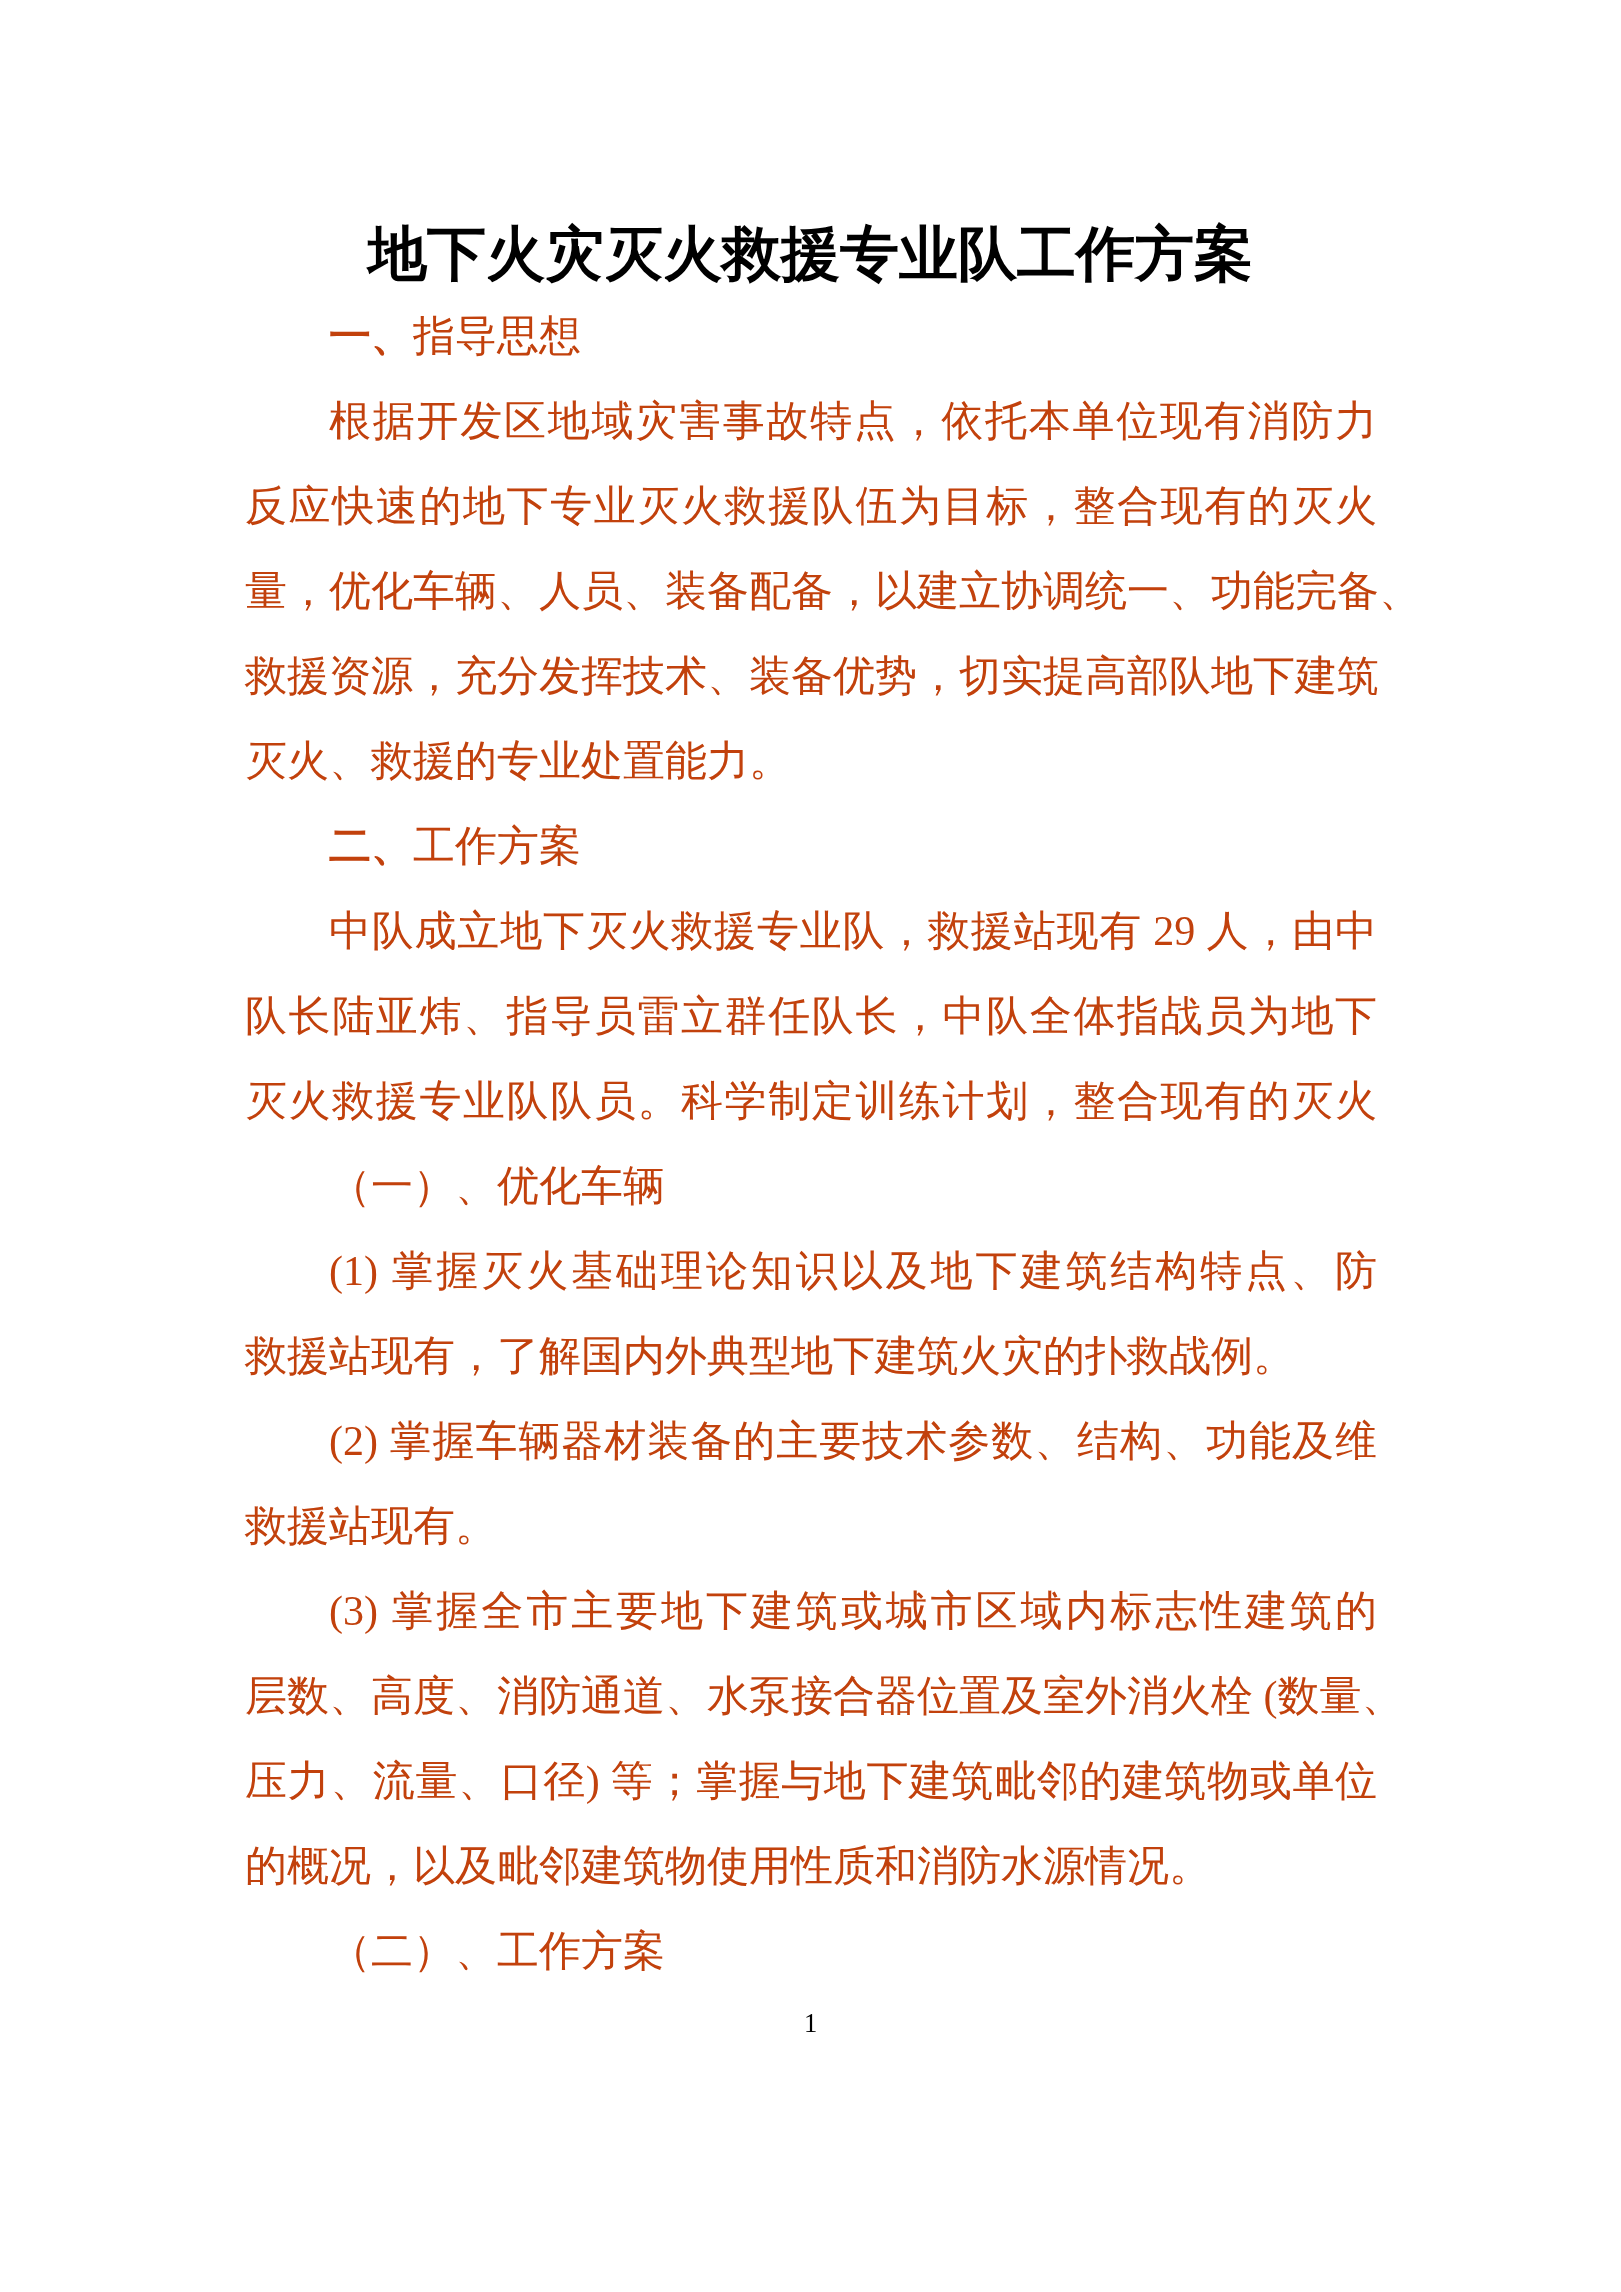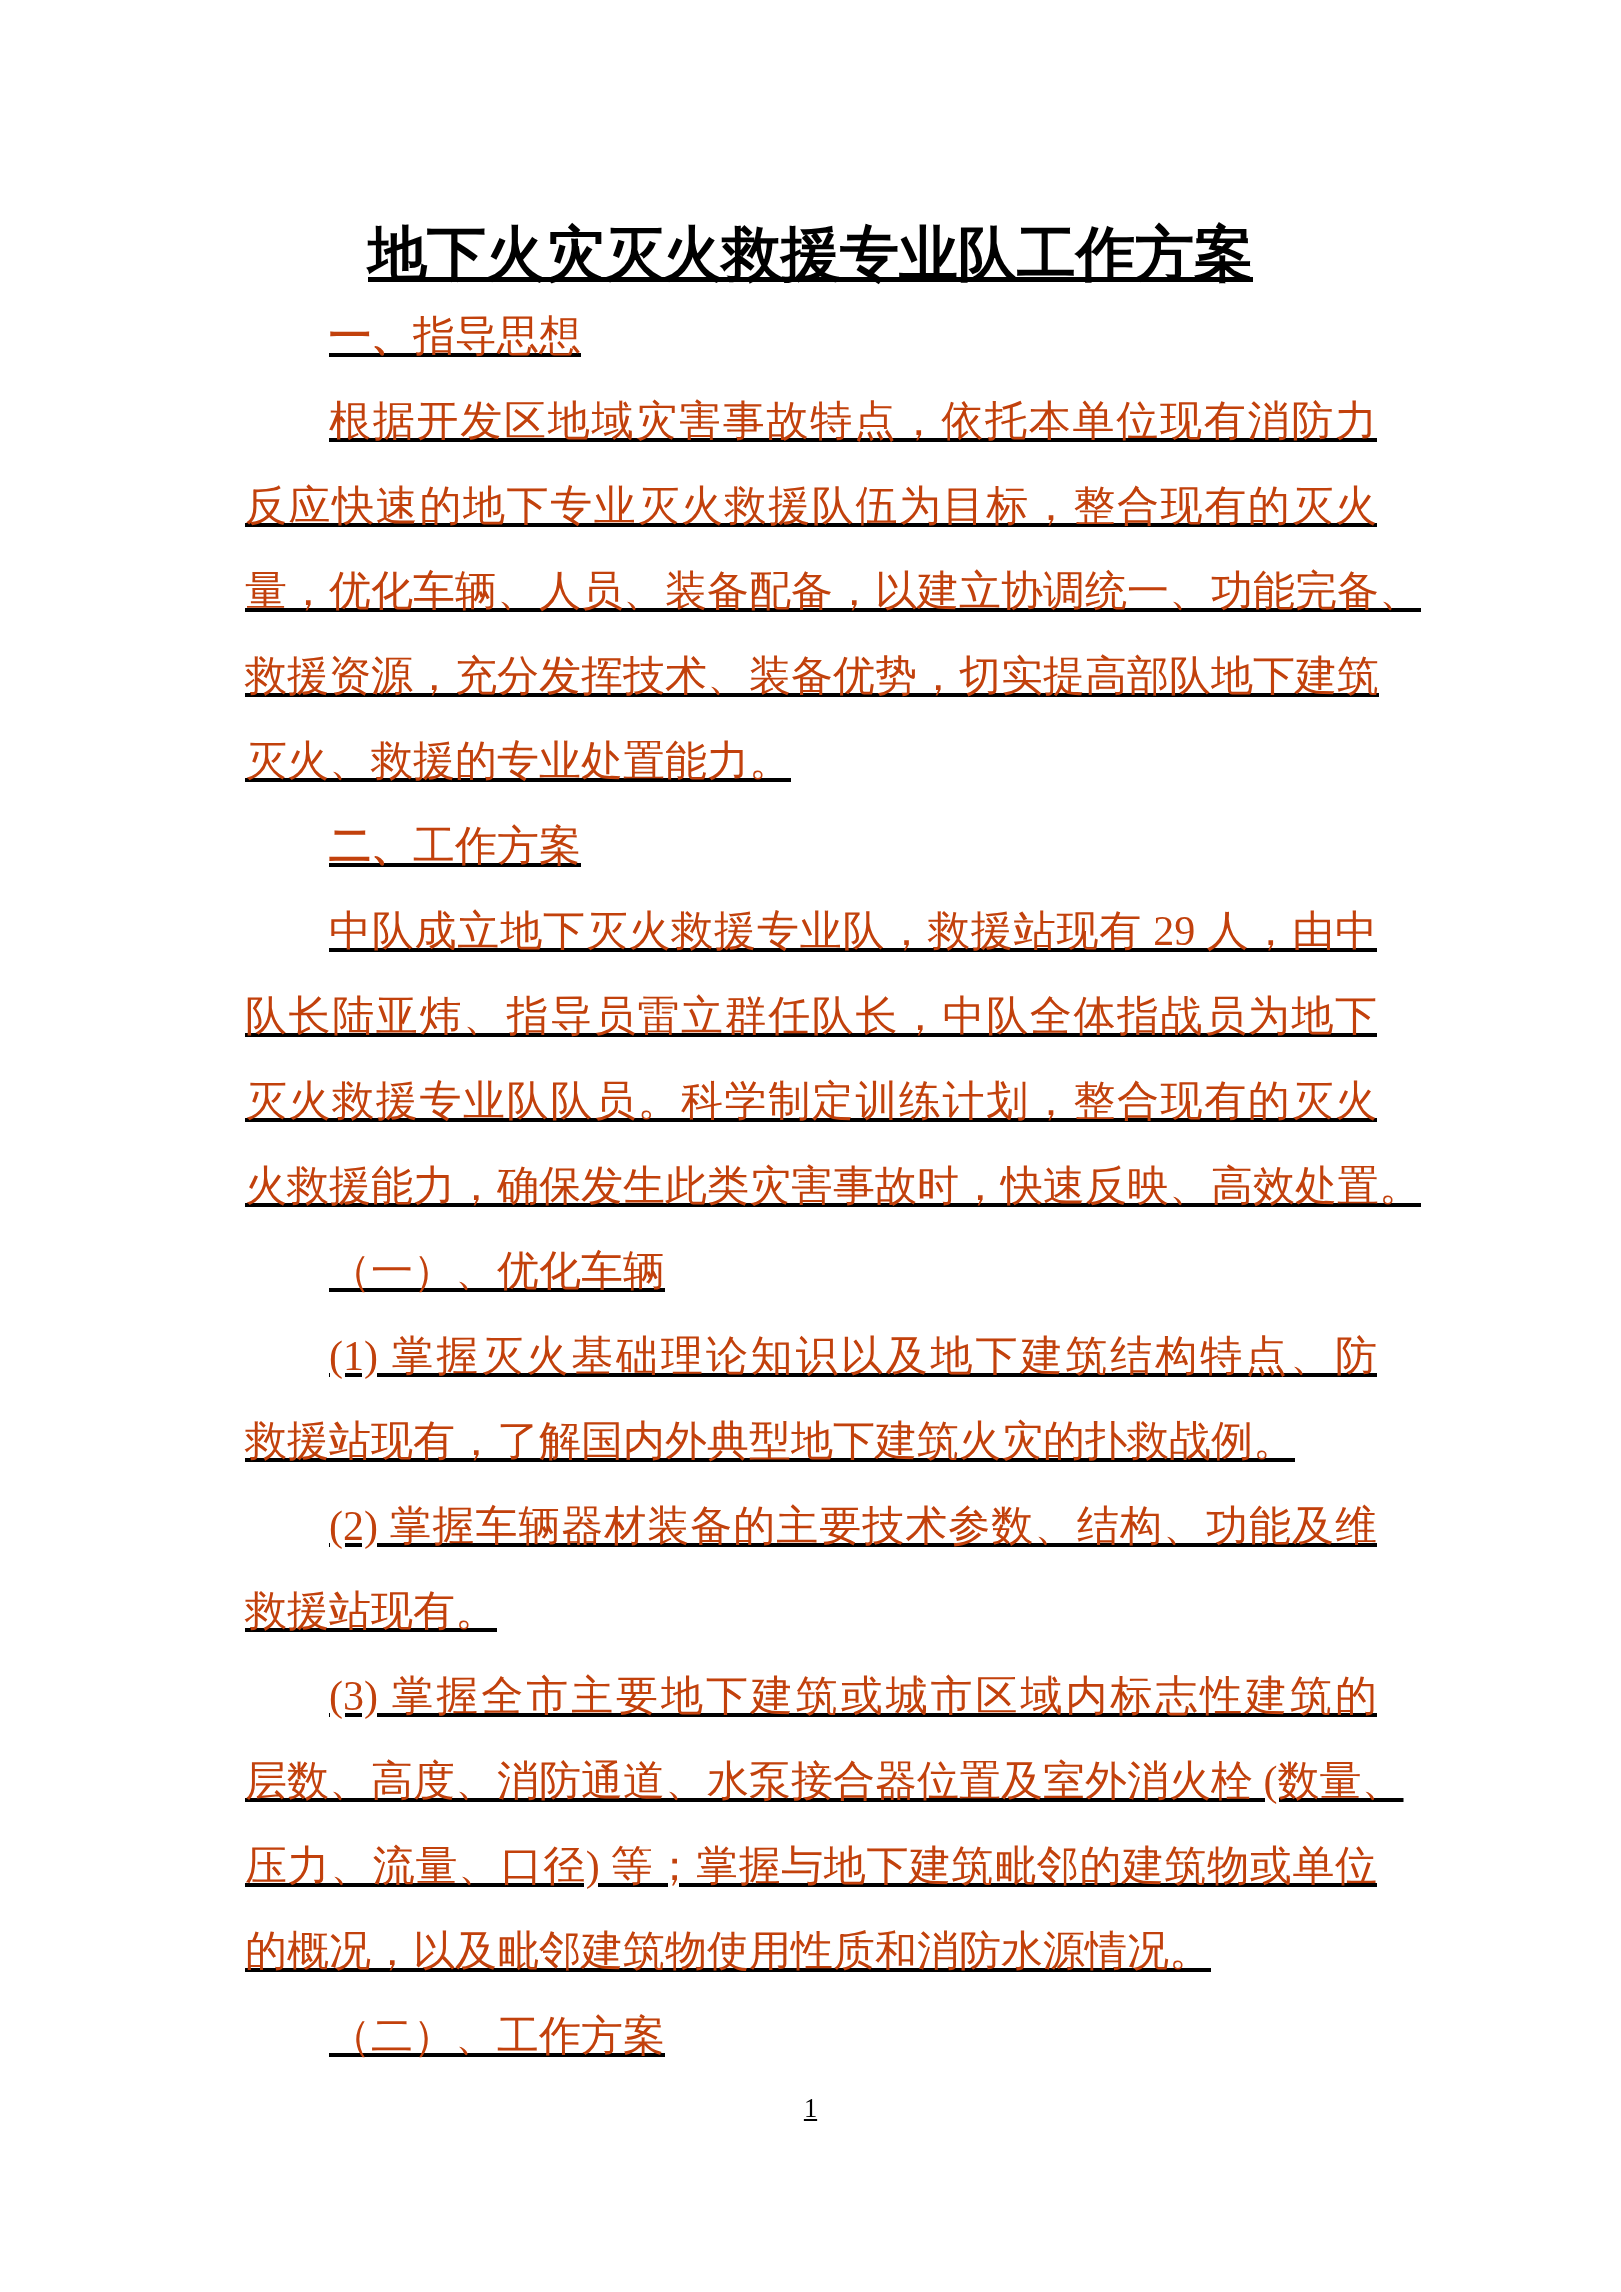--- a/index.html
+++ b/index.html
@@ -8,21 +8,20 @@
     background: #ffffff;
   }
   .page {
     position: relative;
     width: 1621px;
     height: 2293px;
     background: #ffffff;
     overflow: hidden;
     color: #000000;
     font-family: "Liberation Serif", "DejaVu Serif", serif;
-    text-decoration: underline;
   }
   .doc-title {
     padding-top: 223px;
     width: 100%;
     text-align: center;
     font-size: 59px;
     line-height: 63px;
     font-weight: 700;
     letter-spacing: 0px;
     color: #000000;
@@ -64,21 +63,20 @@
       <div class="line heading indent"><span class="hd-prefix">一、</span>指导思想</div>
       <div class="line indent fill">根据开发区地域灾害事故特点，依托本单位现有消防力</div>
       <div class="line fill">反应快速的地下专业灭火救援队伍为目标，整合现有的灭火</div>
       <div class="line fill">量，优化车辆、人员、装备配备，以建立协调统一、功能完备、</div>
       <div class="line fill">救援资源，充分发挥技术、装备优势，切实提高部队地下建筑</div>
       <div class="line">灭火、救援的专业处置能力。</div>
       <div class="line heading indent"><span class="hd-prefix">二、</span>工作方案</div>
       <div class="line indent fill">中队成立地下灭火救援专业队，救援站现有 29 人，由中</div>
       <div class="line fill">队长陆亚炜、指导员雷立群任队长，中队全体指战员为地下</div>
       <div class="line fill">灭火救援专业队队员。科学制定训练计划，整合现有的灭火</div>
-      <div class="line">火救援能力，确保发生此类灾害事故时，快速反映、高效处置。</div>
       <div class="line heading indent">（一）、优化车辆</div>
       <div class="line indent fill">(1) 掌握灭火基础理论知识以及地下建筑结构特点、防</div>
       <div class="line">救援站现有，了解国内外典型地下建筑火灾的扑救战例。</div>
       <div class="line indent fill">(2) 掌握车辆器材装备的主要技术参数、结构、功能及维</div>
       <div class="line">救援站现有。</div>
       <div class="line indent fill">(3) 掌握全市主要地下建筑或城市区域内标志性建筑的</div>
       <div class="line fill">层数、高度、消防通道、水泵接合器位置及室外消火栓 (数量、</div>
       <div class="line fill">压力、流量、口径) 等；掌握与地下建筑毗邻的建筑物或单位</div>
       <div class="line">的概况，以及毗邻建筑物使用性质和消防水源情况。</div>
       <div class="line heading indent">（二）、工作方案</div>

